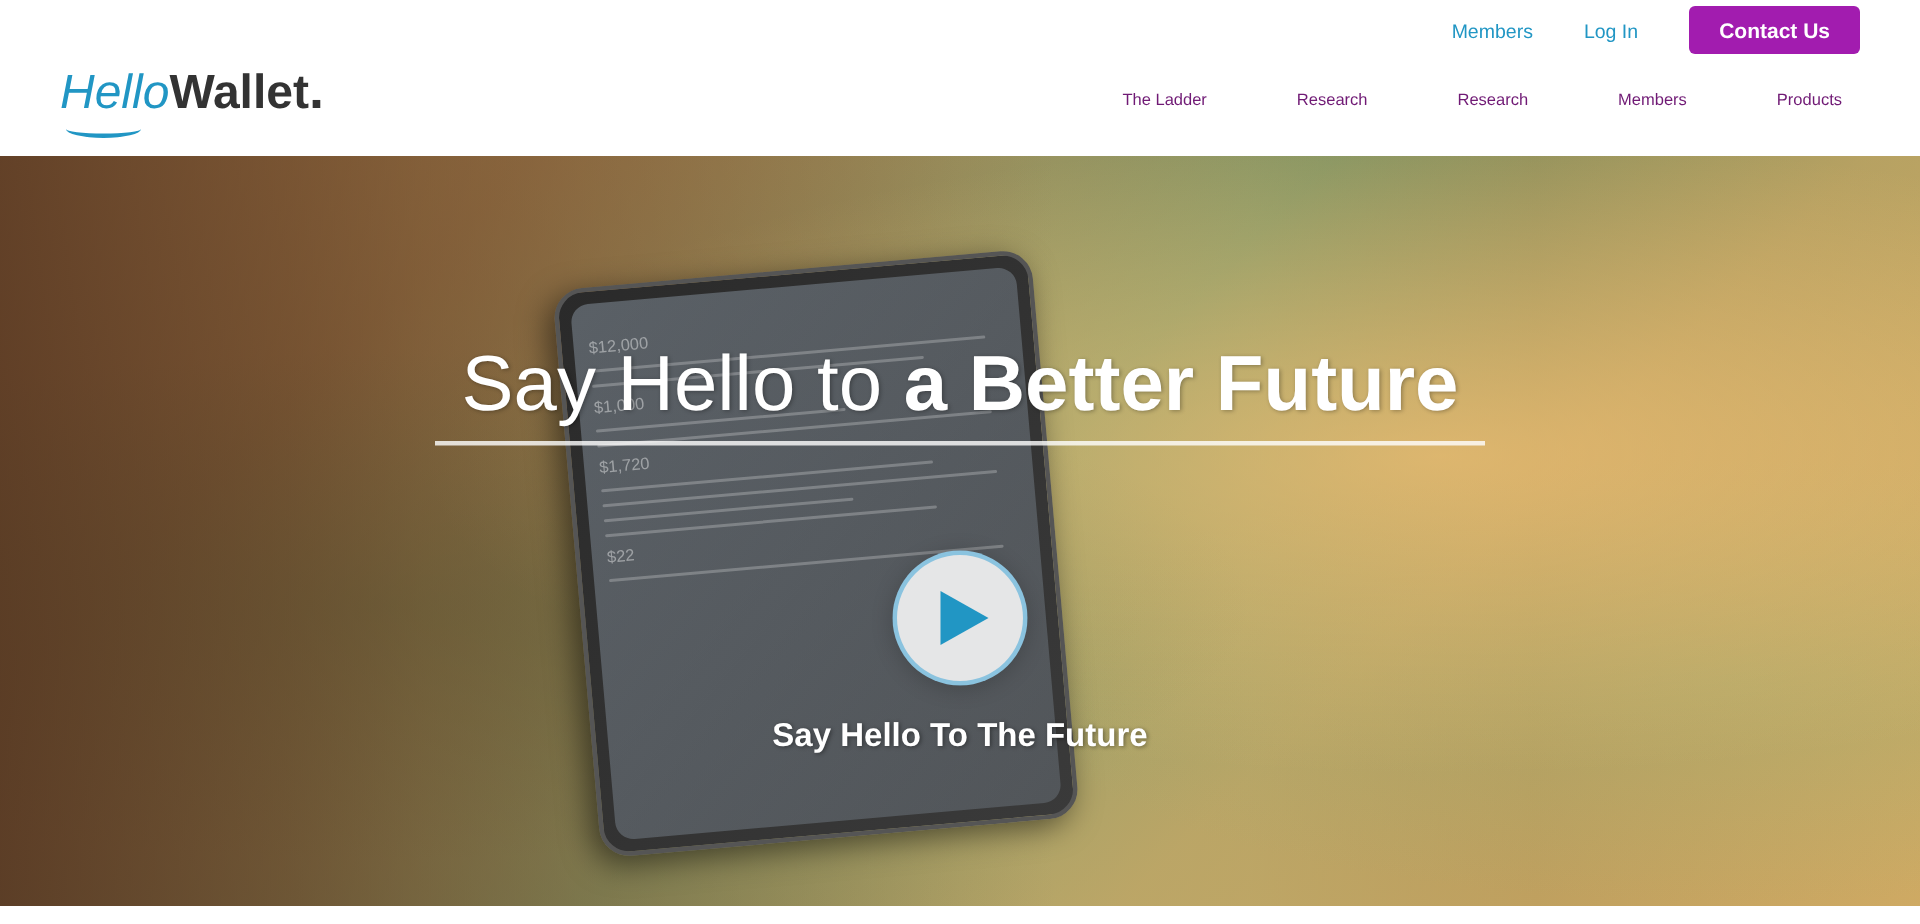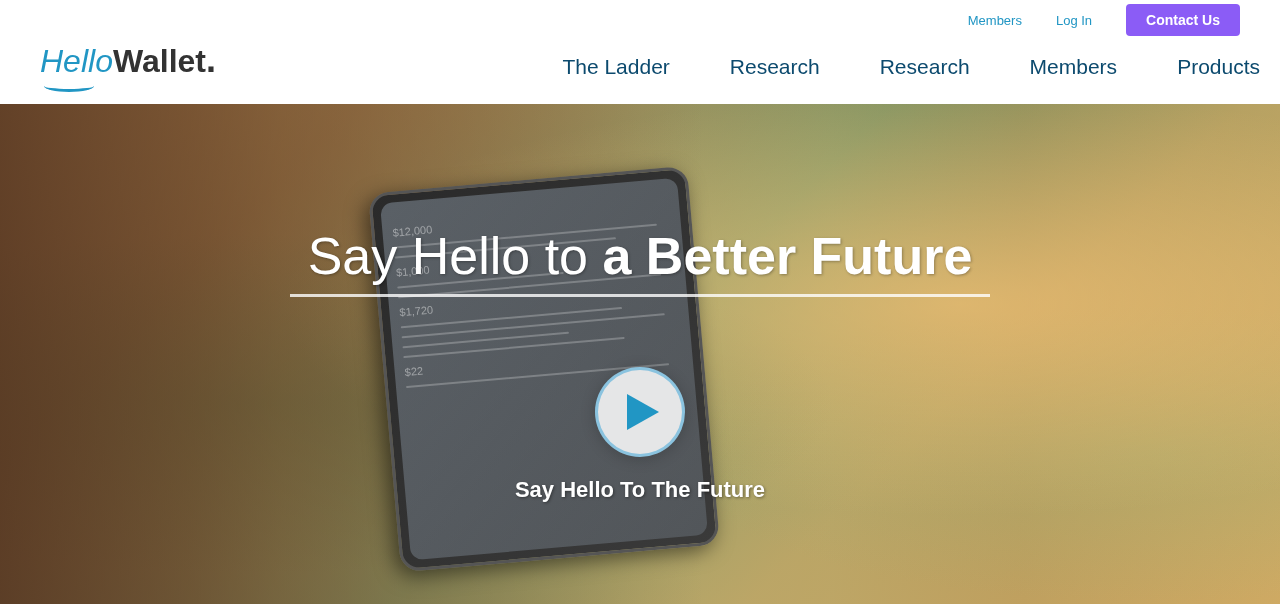--- a/index.html
+++ b/index.html
@@ -28,35 +28,35 @@
     }
 
     .header-top-link {
       color: #2196c4;
       font-size: 13px;
       text-decoration: none;
       cursor: pointer;
     }
 
     .contact-btn {
-      background: #8b5cf6;
+      background: #a21caf;
       color: #ffffff;
       border: none;
       padding: 8px 20px;
       border-radius: 4px;
       font-size: 14px;
       font-weight: bold;
       cursor: pointer;
     }
 
     .header-nav {
       display: flex;
       justify-content: space-between;
       align-items: center;
-      padding: 0 20px 12px 40px;
+      padding: 0 52px 12px 40px;
     }
 
     .logo {
       display: flex;
       flex-direction: column;
       align-items: flex-start;
     }
 
     .logo-text {
       font-size: 32px;
@@ -89,22 +89,22 @@
       margin-left: 4px;
     }
 
     .nav-links {
       display: flex;
       gap: 60px;
       align-items: center;
     }
 
     .nav-link {
-      color: #0c4a6e;
-      font-size: 21px;
+      color: #701a75;
+      font-size: 11px;
       text-decoration: none;
       cursor: pointer;
       white-space: nowrap;
     }
 
     
     .hero {
       position: relative;
       width: 100%;
       height: 500px;

